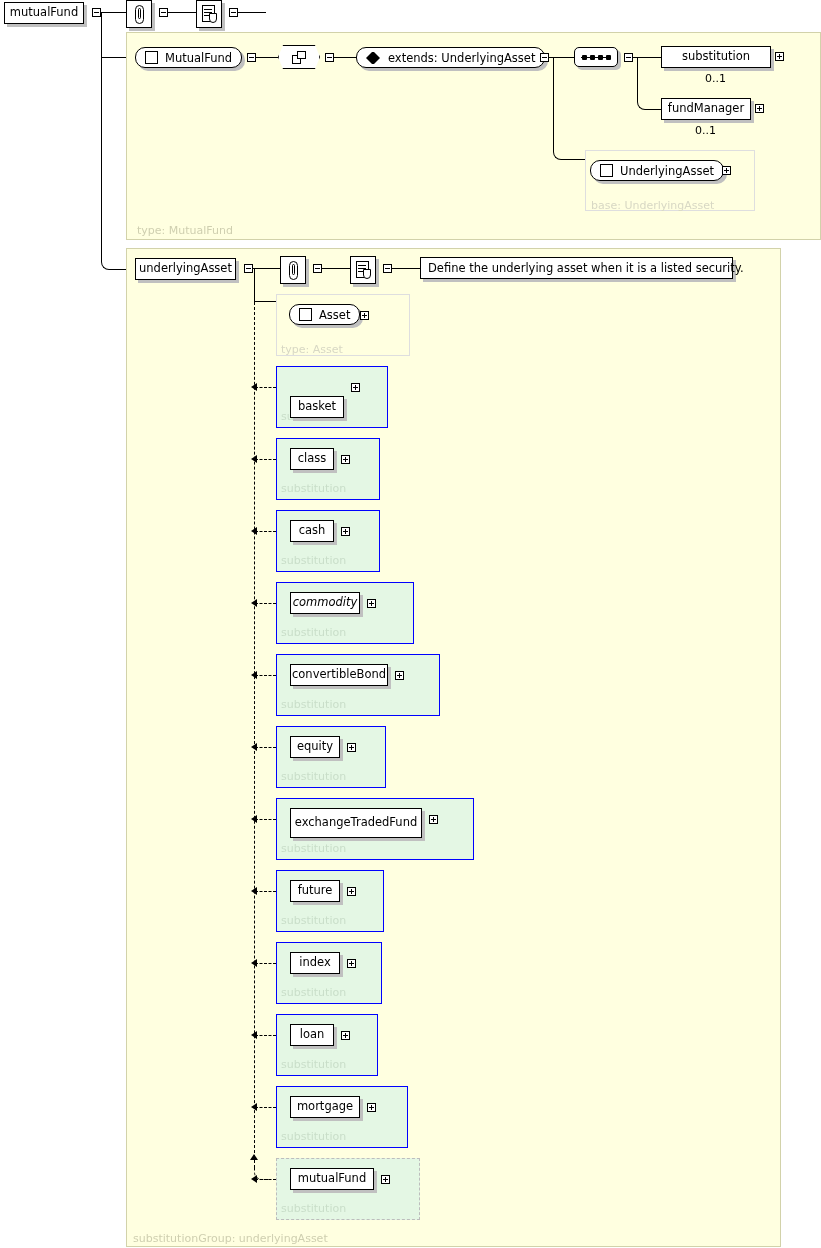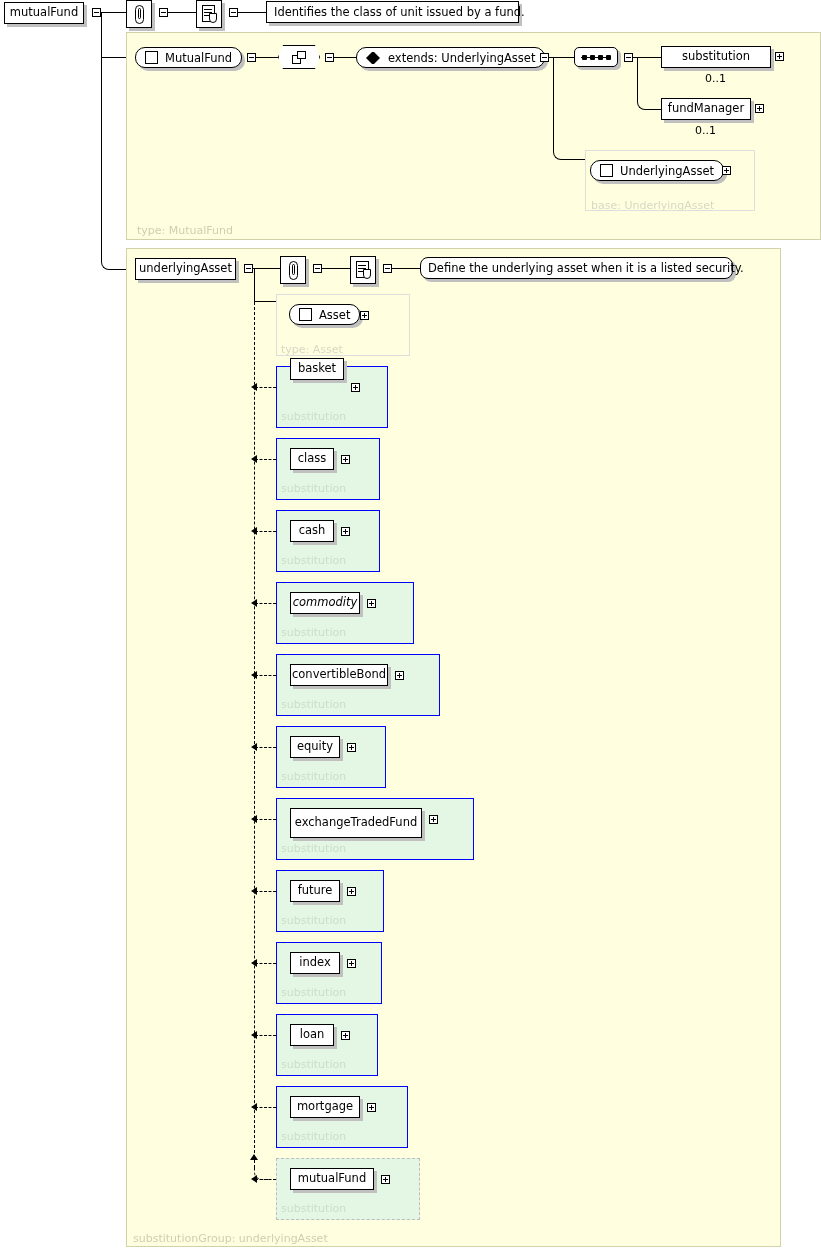--- a/index.html
+++ b/index.html
@@ -188,23 +188,20 @@
       <span class="pg"></span>
         <span class="l1"></span>
         <span class="l2"></span>
         <span class="l3"></span>
         <span class="curl"></span>
     </span>
   </div>
   <div class="tog" style="left:229px;top:8px;"></div>
   <div class="hline" style="left:238px;top:12px;width:28px;"></div>
 
-  <div class="docbox" style="left:266px;top:1px;width:253px;height:22px;">
-    <span>Identifies the class of unit issued by a fund.</span>
-  </div>
 
   <div class="vline" style="left:101px;top:12px;height:247px;"></div>
   <div class="hline" style="left:101px;top:57px;width:34px;"></div>
   <div class="elbow" style="left:101px;top:251px;width:18px;height:18px;"></div>
   <div class="hline" style="left:118px;top:269px;width:18px;"></div>
 
   <div class="panel" style="left:126px;top:32px;width:695px;height:208px;"></div>
   <div class="panel-label" style="left:137px;top:224px;">type: MutualFund</div>
 
   <div class="rbox" style="left:135px;top:47px;height:21px;">
@@ -295,41 +292,41 @@
       <span class="pg"></span>
         <span class="l1"></span>
         <span class="l2"></span>
         <span class="l3"></span>
         <span class="curl"></span>
     </span>
   </div>
   <div class="tog" style="left:383px;top:264px;"></div>
   <div class="hline" style="left:392px;top:268px;width:28px;"></div>
 
-  <div class="docbox" style="left:420px;top:257px;width:313px;height:22px;border-radius:8px;">
+  <div class="docbox" style="left:420px;top:257px;width:313px;height:22px;">
     <span>Define the underlying asset when it is a listed security.</span>
   </div>
 
   <div class="vline" style="left:254px;top:268px;height:34px;"></div>
   <div class="hline" style="left:254px;top:301px;width:22px;"></div>
 
   <div class="inner-panel" style="left:276px;top:294px;width:134px;height:62px;"></div>
   <div class="inner-label" style="left:281px;top:343px;">type: Asset</div>
   <div class="rbox" style="left:289px;top:304px;height:21px;">
     <span class="sq"></span>
     <span>Asset</span>
   </div>
   <div class="tog plus" style="left:360px;top:311px;"></div>
 
   <div class="vdash" style="left:254px;top:302px;height:866px;"></div>
 
   <div id="subs">
       <div class="subbox" style="left: 276px; top: 366px; width: 112px; height: 62px;"></div>
       <div class="sublabel" style="left: 281px; top: 410px;">substitution</div>
-      <div class="ebox" style="left: 290px; top: 358px; width: 54px; height: 22px;">basket</div>
+      <div class="ebox" style="left: 290px; top: 396px; width: 54px; height: 22px;">basket</div>
       <div class="tog plus" style="left: 351px; top: 383px;"></div>
       <div class="hdash" style="left: 255px; top: 387px; width: 21px;"></div>
       <div class="arrowL" style="left: 251px; top: 383px;"></div>
       <div class="subbox" style="left: 276px; top: 438px; width: 104px; height: 62px;"></div>
       <div class="sublabel" style="left: 281px; top: 482px;">substitution</div>
       <div class="ebox" style="left: 290px; top: 448px; width: 44px; height: 22px;">class</div>
       <div class="tog plus" style="left: 341px; top: 455px;"></div>
       <div class="hdash" style="left: 255px; top: 459px; width: 21px;"></div>
       <div class="arrowL" style="left: 251px; top: 455px;"></div>
       <div class="subbox" style="left: 276px; top: 510px; width: 104px; height: 62px;"></div>

